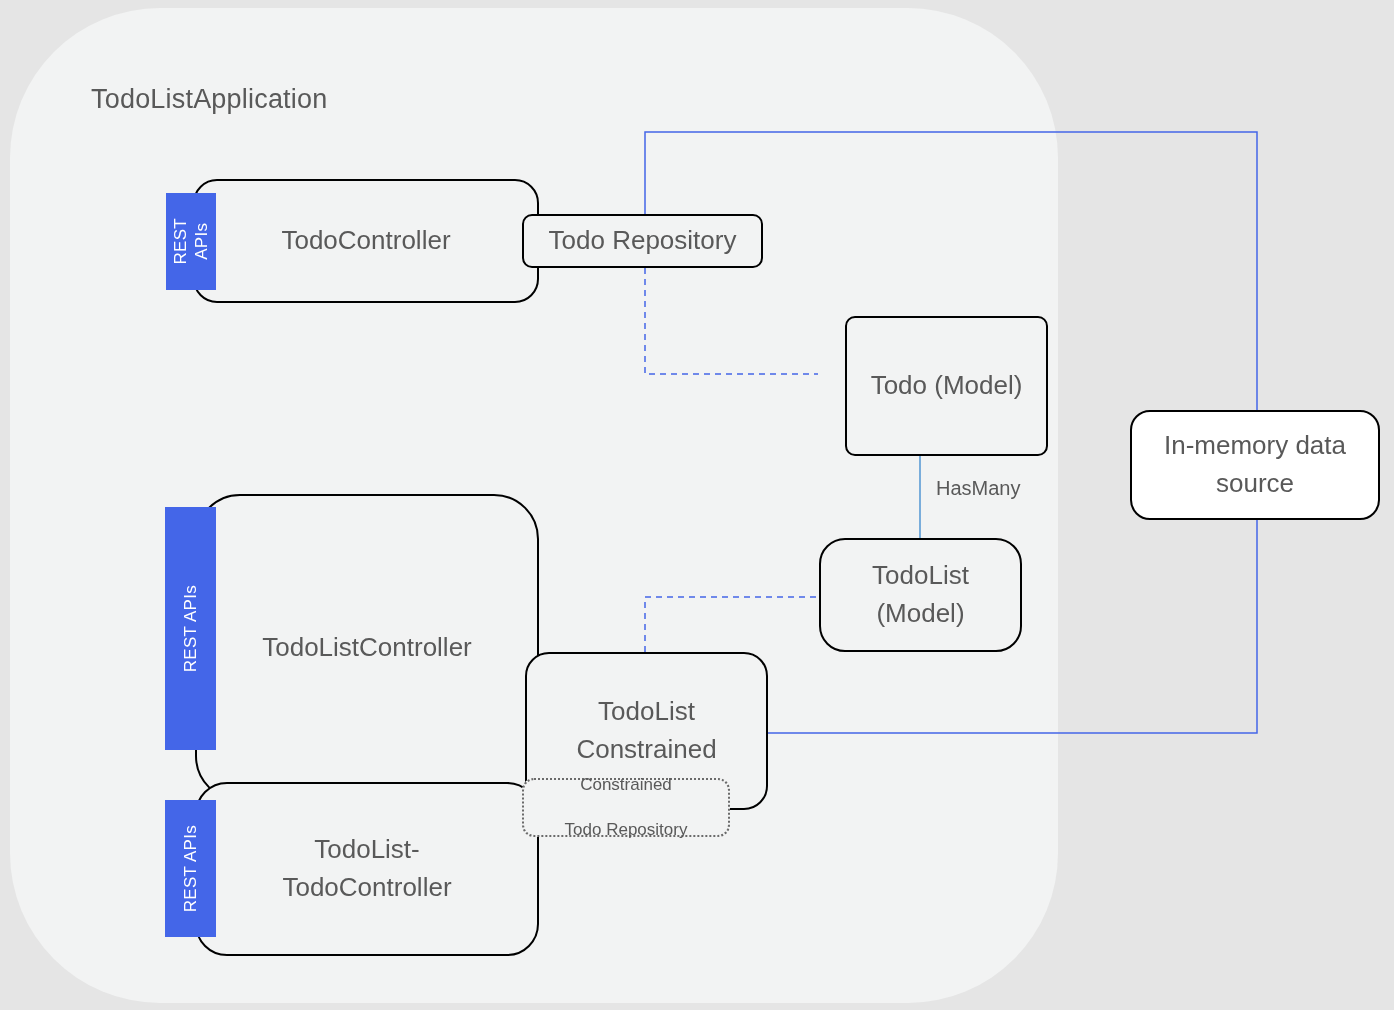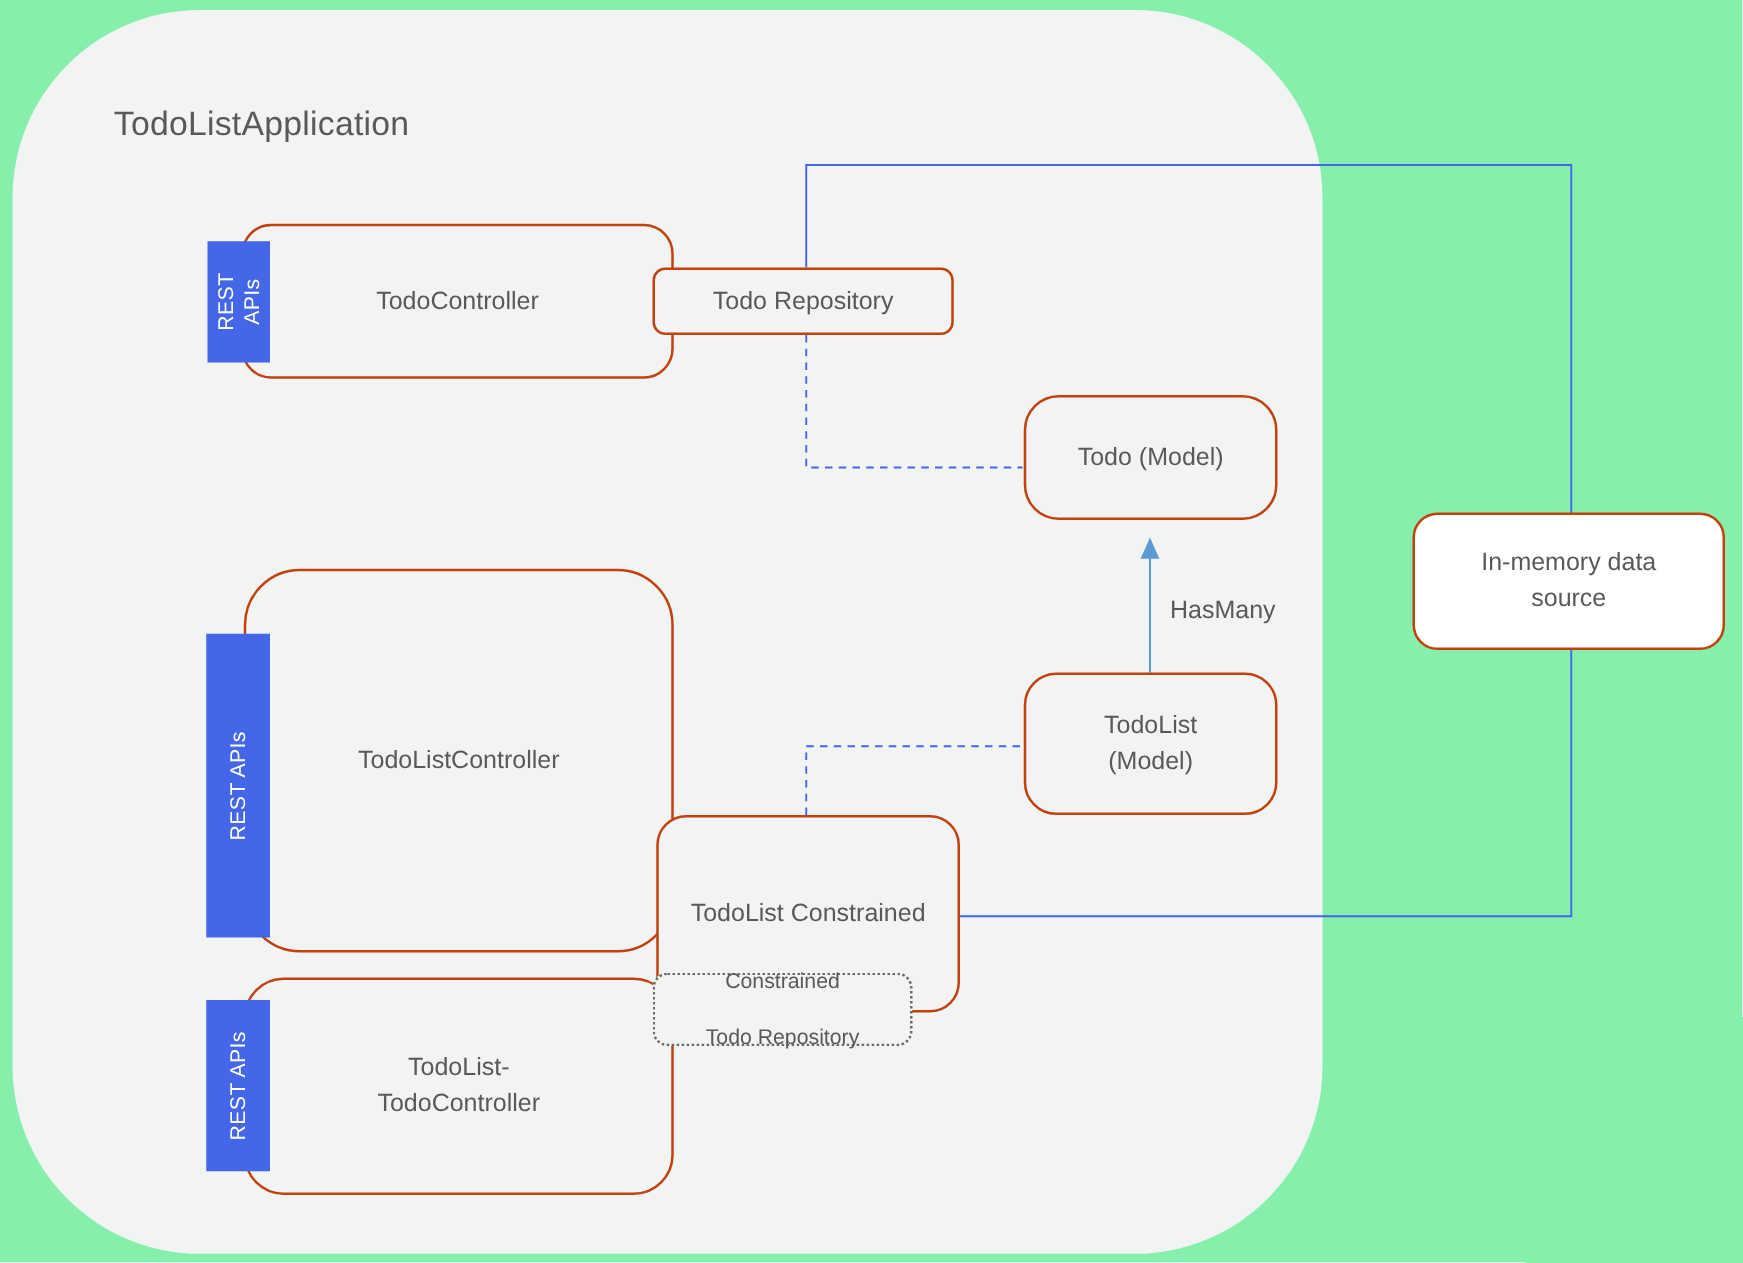--- a/index.html
+++ b/index.html
@@ -1,47 +1,47 @@
 <!DOCTYPE html>
 <html><head>
 <meta charset="utf-8">
 <style>
   html,body{margin:0;padding:0;background:#ffffff;}
   .canvas{
     position:relative;
     width:1394px;height:1010px;
-    background:#86efac;
+    background:#e5e5e5;
     font-family:"Liberation Sans", sans-serif;
     overflow:hidden;
   }
   .app-boundary{
     position:absolute;left:10px;top:8px;width:1048px;height:995px;
     background:#f2f3f3;border-radius:150px;z-index:0;
   }
   .app-title{
     position:absolute;left:91px;top:84px;
     font-size:27px;color:#595959;letter-spacing:0.2px;z-index:1;
   }
   .connectors{position:absolute;left:0;top:0;z-index:1;pointer-events:none;}
   .node{
     position:absolute;box-sizing:border-box;
-    border:2px solid #c2410c;background:#f2f3f3;
+    border:2px solid #000000;background:#f2f3f3;
     display:flex;flex-direction:column;align-items:center;justify-content:center;
-    color:#595959;font-size:20px;text-align:center;line-height:1.45;
+    color:#595959;font-size:26px;text-align:center;line-height:1.45;
   }
   .node-todo-controller{left:193px;top:179px;width:346px;height:124px;border-radius:24px;z-index:2;}
-  .node-todolist-controller{left:195px;top:455px;width:344px;height:307px;border-radius:45px;z-index:2;}
+  .node-todolist-controller{left:195px;top:494px;width:344px;height:307px;border-radius:45px;z-index:2;}
   .node-todolist-todo-controller{left:195px;top:782px;width:344px;height:174px;border-radius:32px;z-index:2;text-align:right;}
   .node-todo-repository{left:522px;top:214px;width:241px;height:54px;border-radius:10px;z-index:3;}
   .node-todolist-repository{left:525px;top:652px;width:243px;height:158px;border-radius:24px;z-index:3;}
   .node-constrained{
     left:522px;top:778px;width:208px;height:59px;border-radius:12px;
     border:2px dotted #6a6a6a;font-size:17px;line-height:1.3;z-index:4;gap:23px;
   }
-  .node-todo-model{left:819px;top:316px;width:203px;height:100px;border-radius:28px;z-index:2;}
+  .node-todo-model{left:845px;top:316px;width:203px;height:140px;border-radius:10px;z-index:2;}
   .node-todolist-model{left:819px;top:538px;width:203px;height:114px;border-radius:26px;z-index:2;}
   .node-in-memory{left:1130px;top:410px;width:250px;height:110px;border-radius:20px;background:#ffffff;z-index:3;}
   .rest-tab{
     position:absolute;background:#4466e8;z-index:5;
     display:flex;align-items:center;justify-content:center;
     color:#ffffff;
   }
   .rest-tab .rot{
     transform:rotate(-90deg);white-space:nowrap;
     font-size:17px;line-height:1.25;text-align:center;letter-spacing:0.3px;

